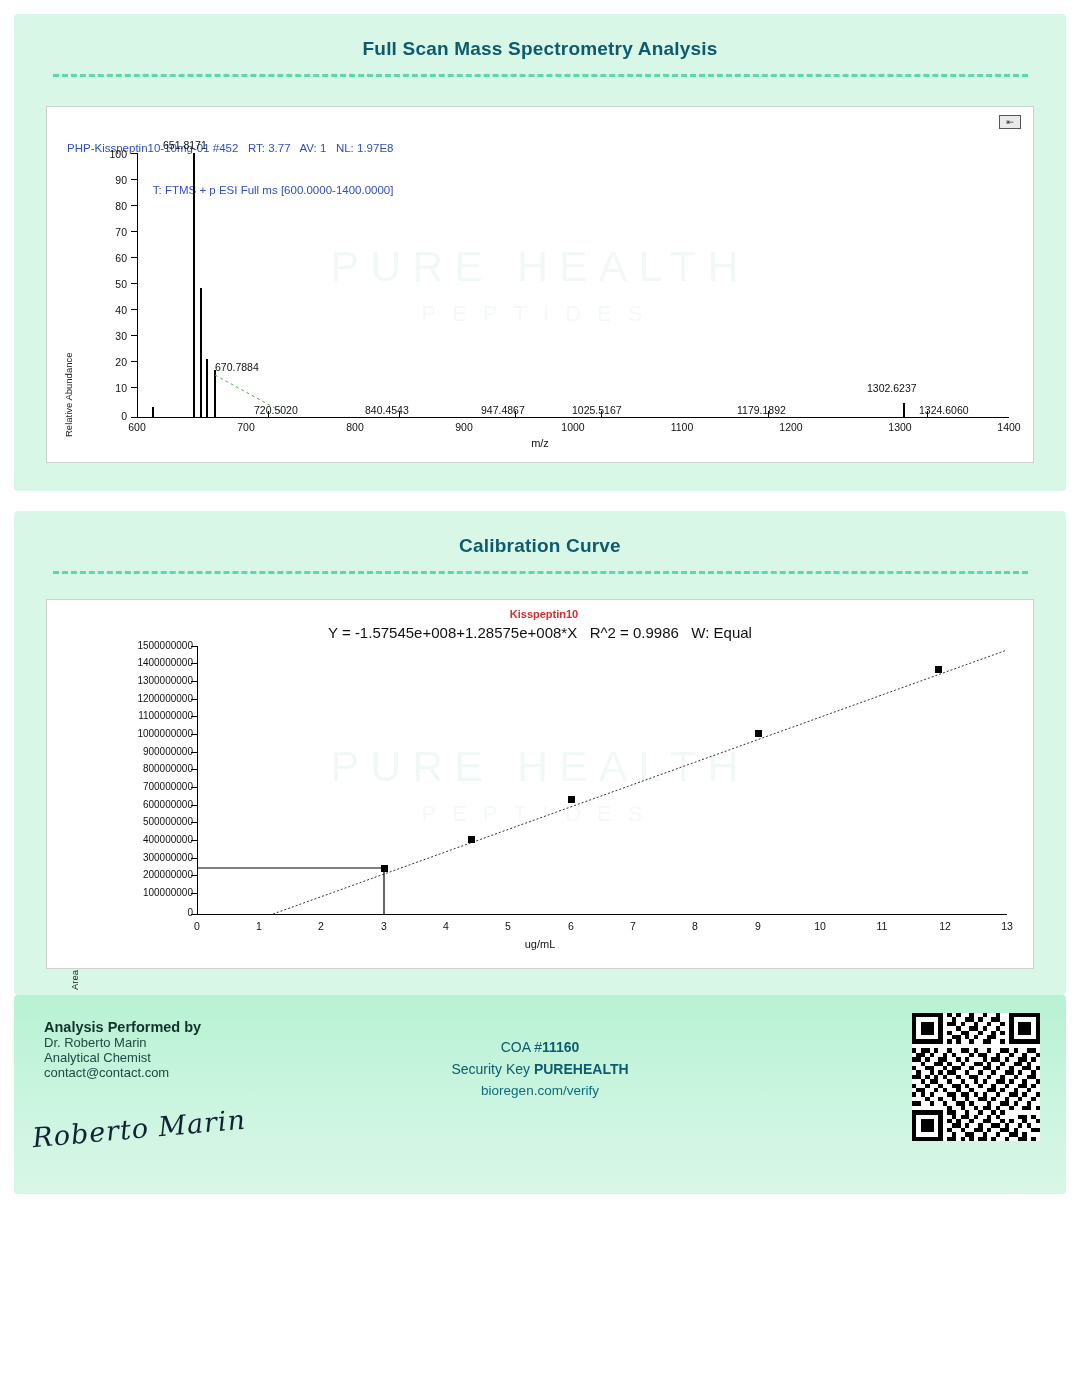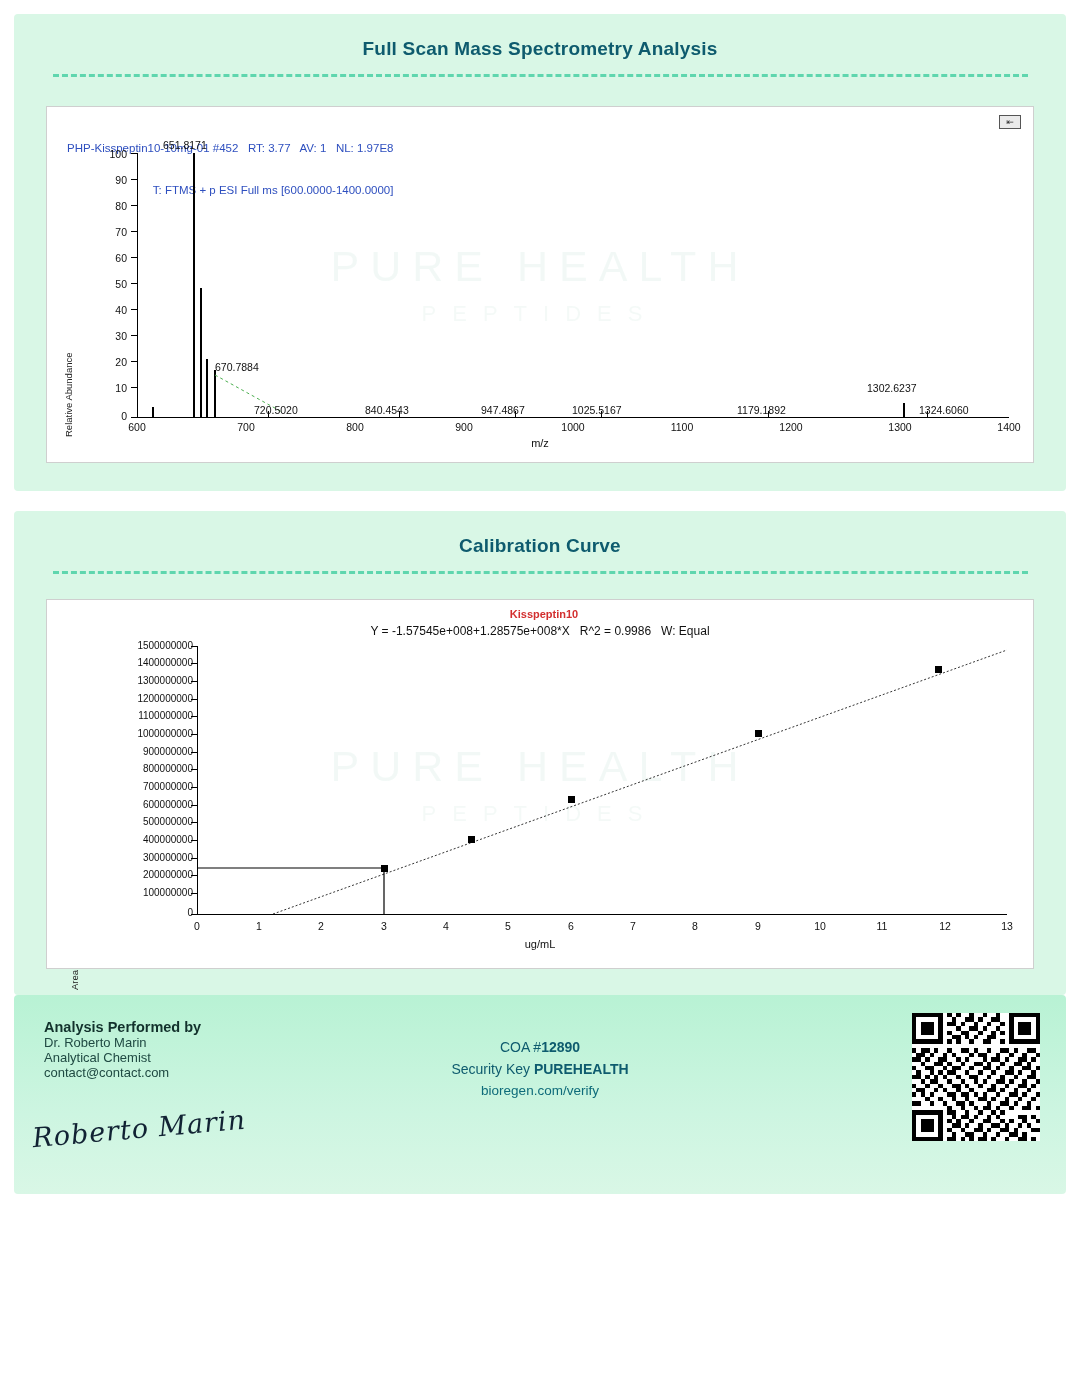--- a/index.html
+++ b/index.html
@@ -95,21 +95,21 @@
   }
   .plotline { position: absolute; background: #000; }
 
   
   .cal-title {
     position: absolute; width: 100%; text-align: center; top: 8px;
     font-size: 11px; color: #d32f2f; font-weight: bold; padding-left: 8px;
   }
   .cal-eq {
     position: absolute; width: 100%; text-align: center; top: 24px;
-    font-size: 12px; color: #111; white-space: pre;
+    font-size: 15px; color: #111; white-space: pre;
   }
   .cal-ytick { position: absolute; font-size: 10px; color: #111; text-align: right; white-space: nowrap; }
   .cal-xtick { position: absolute; font-size: 10.5px; color: #111; text-align: center; white-space: nowrap; }
   .cal-pt { position: absolute; width: 7px; height: 7px; background: #000; }
 
   
   .foot-left { position: absolute; left: 30px; top: 24px; color: #1f3b35; }
   .foot-left .ttl { font-size: 14.5px; font-weight: bold; color: #12312c; }
   .foot-left .ln { font-size: 13px; margin-top: 0; color: #204a43; }
   .sig {
@@ -315,21 +315,21 @@
       <div class="ttl">Analysis Performed by</div>
       <div class="ln">Dr. Roberto Marin</div>
       <div class="ln">Analytical Chemist</div>
       <div class="ln">contact@contact.com</div>
     </div>
 
     <div class="sig">Roberto Marin</div>
 
     <div class="foot-center">
       <div class="c1">
-        <span>COA #</span><b>12890</b>
+        <span>COA #</span><b>11160</b>
       </div>
       <div class="c2">
         <span>Security Key </span><b>PUREHEALTH</b>
       </div>
       <div class="c3">bioregen.com/verify</div>
     </div>
 
     <div class="qr">
       <svg width="128" height="128" viewBox="0 0 29 29" shape-rendering="crispEdges">
         <rect width="29" height="29" fill="#fff"></rect>

